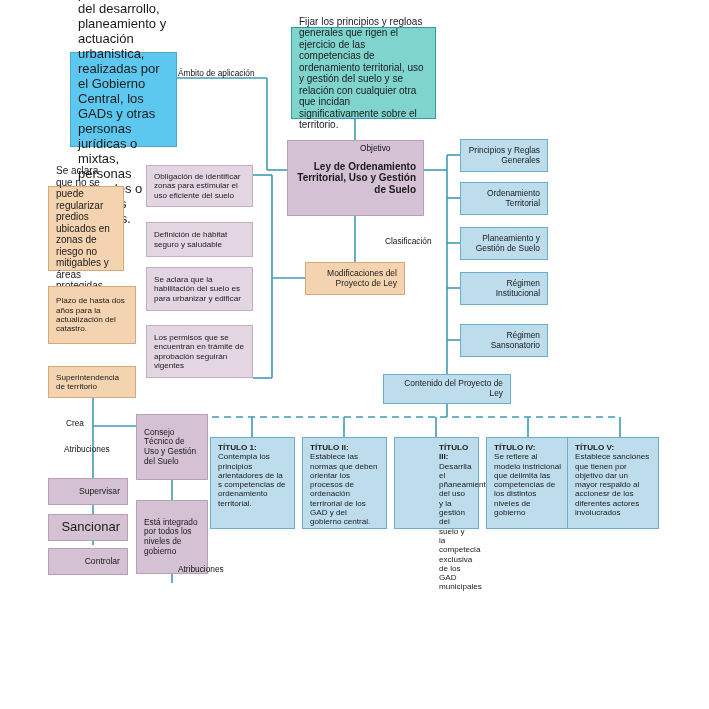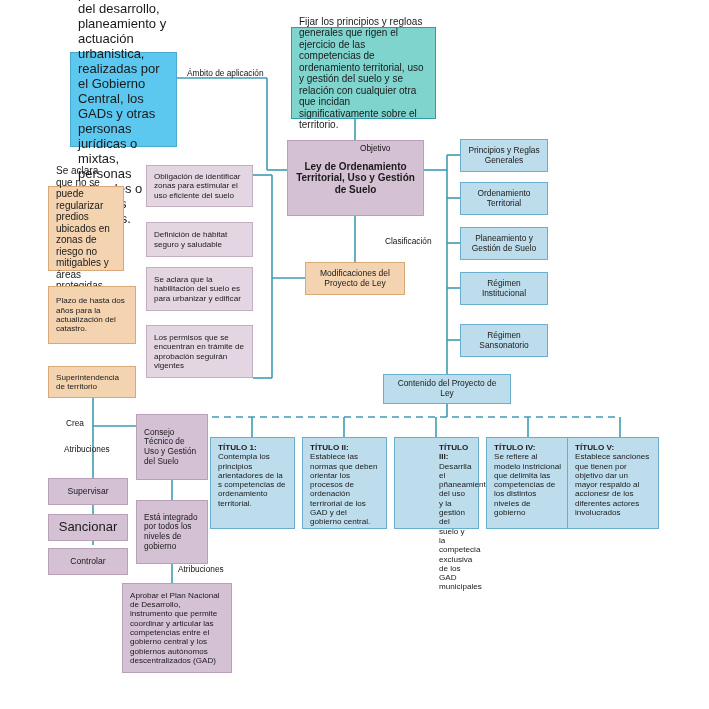--- a/index.html
+++ b/index.html
@@ -24,21 +24,21 @@
   .node .txt{display:block;width:100%;white-space:pre-line;}
 
   
   .teal{background:#7fd4cd;border:1.6px solid #2f9ca8;}
   .blue-bright{background:#5cc7ef;border:1.4px solid #4aa9d0;}
   .blue-light{background:#bddded;border:1.3px solid #6aaecd;}
   .purple{background:#d4c1d3;border:1.3px solid #b9a0b8;}
   .purple-pale{background:#e3d6e2;border:1.2px solid #c3aec2;}
   .orange{background:#f3d3b0;border:1.3px solid #d9a878;}
 
-  .center{justify-content:center;text-align:center;}
+  .center{justify-content:center;text-align:right;}
   .left{justify-content:flex-start;text-align:left;}
 
   .label{
     position:absolute;
     font-size:8.3px;
     color:#111;
     white-space:nowrap;
     z-index:4;
     background:transparent;
   }
@@ -99,21 +99,21 @@
   </svg>
 
   <div class="node teal left" style="left:283px;top:27px;width:145px;height:92px;font-size:10px;margin-left:8px;">
     <span class="txt">Fijar los principios y regloas generales que rigen el ejercicio de las competencias de ordenamiento territorial, uso y gestión del suelo y se relación con cualquier otra que incidan significativamente sobre el territorio.</span>
   </div>
 
   <div class="node blue-bright left" style="left:70px;top:52px;width:107px;height:95px;font-size:13px;">
     <span class="txt">Toda planificación del desarrollo, planeamiento y actuación urbanistica, realizadas por el Gobierno Central, los GADs y otras personas jurídicas o mixtas, personas naturales o jurídicas privadas.</span>
   </div>
 
-  <div class="label" style="left:178px;top:68px;padding-left:9px;">Ámbito de aplicación</div>
+  <div class="label" style="left:178px;top:68px;">Ámbito de aplicación</div>
   <div class="label" style="left:360px;top:117px;margin-top:26px;">Objetivo</div>
   <div class="label" style="left:385px;top:236px;">Clasificación</div>
 
   <div class="node purple center" style="left:287px;top:140px;width:137px;height:76px;font-size:10px;font-weight:bold;">
     <span class="txt">Ley de Ordenamiento Territorial, Uso y Gestión de Suelo</span>
   </div>
 
   <div class="node blue-light center" style="left:460px;top:139px;width:88px;height:33px;font-size:8.4px;">
     <span class="txt">Principios y Reglas Generales</span>
   </div>
@@ -172,27 +172,24 @@
   <div class="node purple center" style="left:48px;top:478px;width:80px;height:27px;font-size:8.6px;">
     <span class="txt">Supervisar</span>
   </div>
   <div class="node purple center" style="left:48px;top:514px;width:80px;height:27px;font-size:13px;">
     <span class="txt">Sancionar</span>
   </div>
   <div class="node purple center" style="left:48px;top:548px;width:80px;height:27px;font-size:8.6px;">
     <span class="txt">Controlar</span>
   </div>
 
-  <div class="node purple left" style="left:136px;top:500px;width:72px;height:64px;font-size:8.3px;">
+  <div class="node purple left" style="left:136px;top:500px;width:72px;height:74px;font-size:8.3px;">
     <span class="txt">Está integrado por todos los niveles de gobierno</span>
   </div>
 
-  <div class="node purple left" style="left:122px;top:583px;width:110px;height:90px;font-size:8.1px;">
-    <span class="txt">Aprobar el Plan Nacional de Desarrollo, instrumento que permite coordinar y articular las competencias entre el gobierno central y los gobiernos autónomos descentralizados (GAD)</span>
-  </div>
 
   <div class="node blue-light left" style="left:210px;top:437px;width:85px;height:92px;font-size:8.1px;align-items:flex-start;">
     <span class="txt"><b class="bold">TÍTULO 1:</b>
 <span>Contempla los principios arientadores de la s competencias de ordenamiento territorial.</span></span>
   </div>
   <div class="node blue-light left" style="left:302px;top:437px;width:85px;height:92px;font-size:8.1px;align-items:flex-start;">
     <span class="txt"><b class="bold">TÍTULO II:</b>
 <span>Establece las normas que deben orientar los procesos de ordenación terrirorial de los GAD y del gobierno central.</span></span>
   </div>
   <div class="node blue-light left" style="left:394px;top:437px;width:85px;height:92px;font-size:8.1px;align-items:flex-start;padding-left:44px;">

